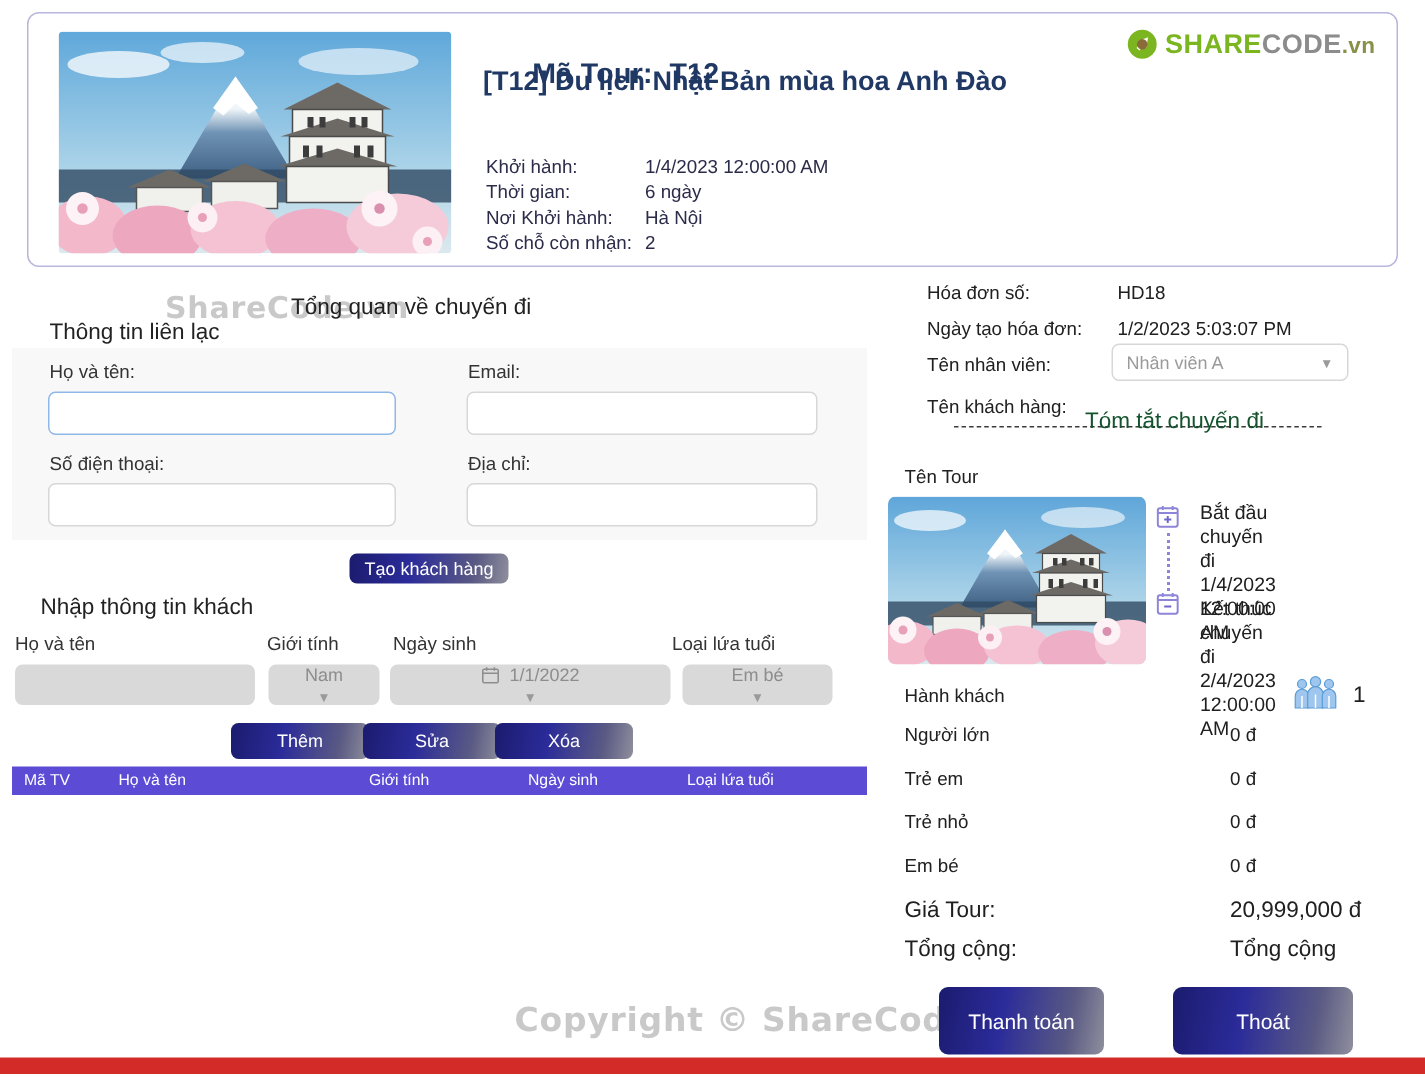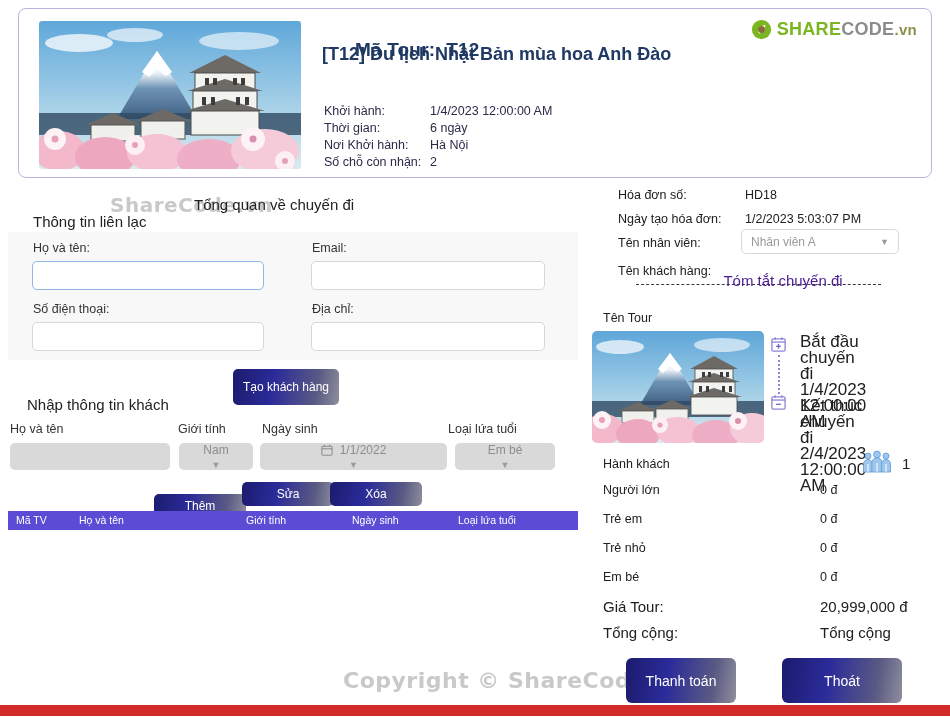--- a/index.html
+++ b/index.html
@@ -90,21 +90,21 @@
   .in-addr  { left: 311px; top: 322px; width: 234px; }
 
   
   .btn-grad {
     position: absolute;
     background: linear-gradient(100deg, #1b1b6e 0%, #2b2b9a 38%, #5a5a84 78%, #8f8f9d 100%);
     color: #fff; border: none; border-radius: 5px;
     font-size: 12px; cursor: pointer;
     font-family: "Liberation Sans", sans-serif;
   }
-  .btn-create { left: 233px; top: 369px; width: 106px; height: 36px; }
+  .btn-create { left: 233px; top: 369px; width: 106px; height: 20px; }
 
   .g-label { position: absolute; font-size: 12.5px; color: #333; }
   .gl-name { left: 10px;  top: 422px; }
   .gl-sex  { left: 178px; top: 422px; }
   .gl-dob  { left: 262px; top: 422px; }
   .gl-age  { left: 448px; top: 422px; }
 
   .dis-box {
     position: absolute; height: 27px;
     background: #d9d9d9; border: none; border-radius: 5px;
@@ -112,21 +112,21 @@
     font-size: 12px; color: #8d8d8d; flex-direction: column;
   }
   .d-name { left: 10px;  top: 443px; width: 160px; }
   .d-sex  { left: 179px; top: 443px; width: 74px;  padding: 0 8px; justify-content: space-between; }
   .d-dob  { left: 260px; top: 443px; width: 187px; padding: 0 8px; justify-content: space-between; }
   .d-age  { left: 455px; top: 443px; width: 100px; padding: 0 8px; justify-content: space-between; }
   .d-dob-left { display: flex; align-items: center; gap: 7px; }
   .cal-ico { width: 12px; height: 12px; display: inline-block; }
   .chev { font-size: 9px; color: #9a9a9a; }
 
-  .btn-add  { left: 154px; top: 482px; width: 92px; height: 24px; margin-top: 12px; }
+  .btn-add  { left: 154px; top: 482px; width: 92px; height: 24px; }
   .btn-edit { left: 242px; top: 482px; width: 92px; height: 24px; }
   .btn-del  { left: 330px; top: 482px; width: 92px; height: 24px; }
 
   .tbl-head {
     position: absolute; left: 8px; top: 511px;
     width: 570px; height: 19px;
     background: #5b4bd5; color: #ffffff;
     font-size: 10.5px;
   }
   .tbl-head span { position: absolute; top: 3px; }
@@ -149,38 +149,38 @@
     display: flex; align-items: center; justify-content: space-between;
     padding: 0 9px; font-size: 12px; color: #9a9a9a;
   }
 
   .dashed {
     position: absolute; left: 636px; top: 284px; width: 245px;
     border-top: 1px dashed #3a3a3a;
   }
   .summary-title {
     position: absolute; left: 618px; top: 272px; width: 330px;
-    text-align: center; font-size: 15px; color: #4c1d95;
+    text-align: center; font-size: 15px; color: #14532d;
   }
   .ten-tour { position: absolute; left: 603px; top: 311px; font-size: 12.5px; }
 
   .sum-img {
     position: absolute; left: 592px; top: 331px;
     width: 172px; height: 112px; border-radius: 5px; overflow: hidden;
   }
   .sum-img svg { display: block; width: 100%; height: 100%; }
 
   .tl { position: absolute; left: 770px; top: 334px; }
   .tl-ico { position: absolute; left: 0; width: 17px; height: 17px; }
   .tl-i1 { top: 2px; } .tl-i2 { top: 60px; }
   .tl-line {
     position: absolute; left: 8px; top: 21px; height: 39px;
     border-left: 2px dotted #8d86d8;
   }
-  .tl-txt { position: absolute; left: 30px; font-size: 17px; line-height: 16px; }
+  .tl-txt { position: absolute; left: 30px; font-size: 13px; line-height: 16px; }
   .tl-t1 { top: 0px; } .tl-t2 { top: 64px; }
 
   .pax-label { position: absolute; left: 603px; top: 457px; font-size: 12.5px; }
   .pax-ico { position: absolute; left: 862px; top: 450px; width: 30px; height: 24px; }
   .pax-num { position: absolute; left: 902px; top: 455px; font-size: 15px; }
 
   .price-row { position: absolute; left: 603px; font-size: 12.5px; }
   .price-val { position: absolute; left: 820px; font-size: 12.5px; }
   .pr1 { top: 483px; } .pr2 { top: 512px; } .pr3 { top: 541px; } .pr4 { top: 570px; }
   .pr5 { top: 598px; font-size: 15px; } .pr6 { top: 624px; font-size: 15px; }

